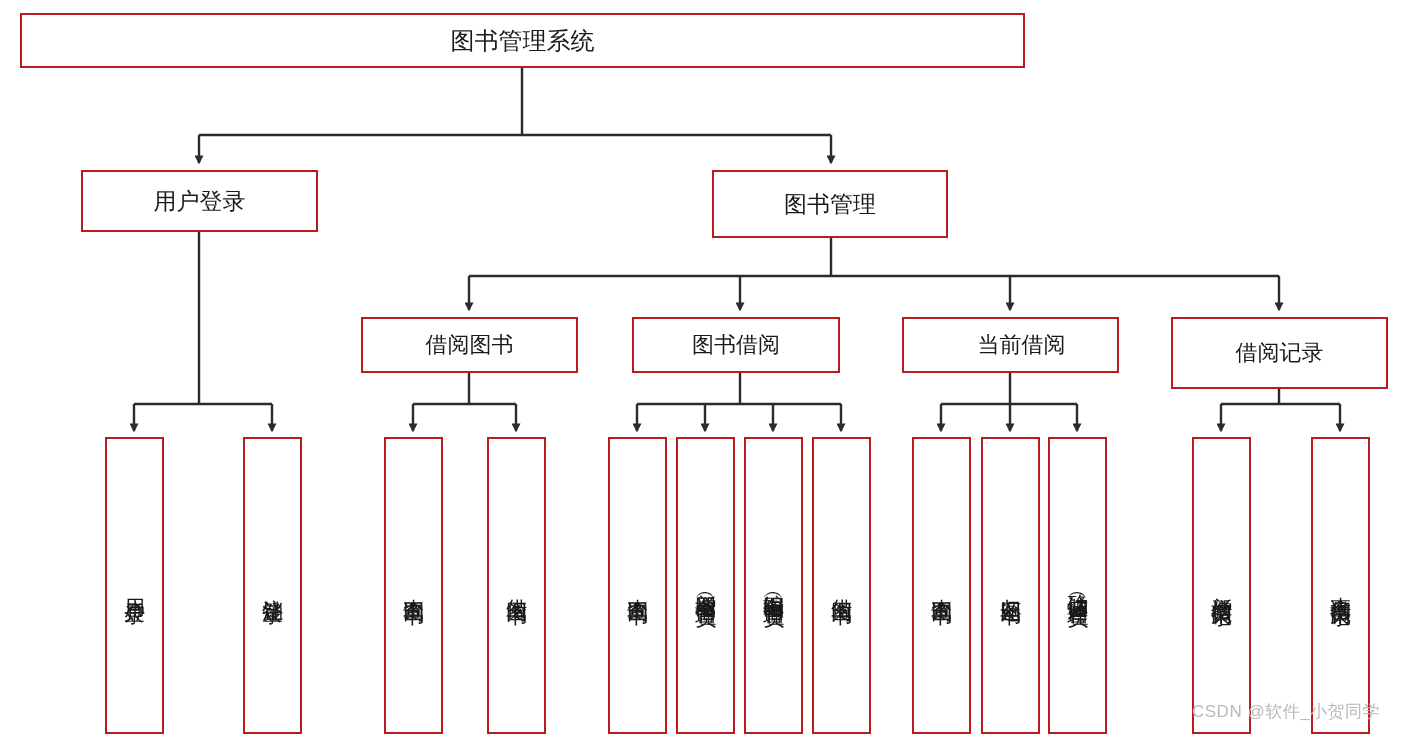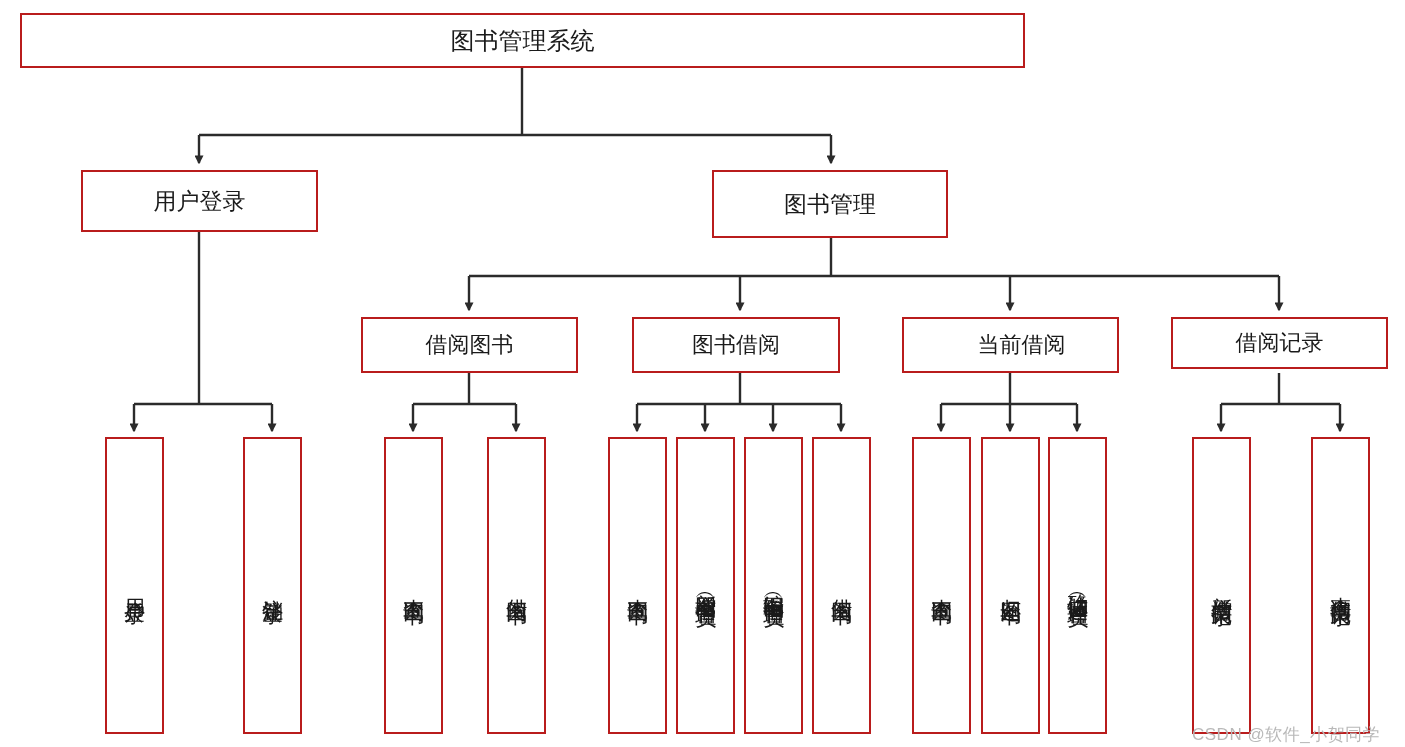--- a/index.html
+++ b/index.html
@@ -35,21 +35,21 @@
   }
   .vtext{
     writing-mode:vertical-rl;
     text-orientation:upright;
     letter-spacing:2px;
     white-space:nowrap;
     display:block;
   }
   .watermark{
     position:absolute;
-    left:1192px;top:723px;
+    left:1192px;top:700px;
     font-size:17px;
     color:#b9b9b9;
     letter-spacing:0.5px;
     white-space:nowrap;
     z-index:5;
   }
 </style>
 </head>
 <body>
 
@@ -118,21 +118,21 @@
 
   <div class="node lvl3" style="left:361px;top:317px;width:217px;height:56px;">
     <span>借阅图书</span>
   </div>
   <div class="node lvl3" style="left:632px;top:317px;width:208px;height:56px;">
     <span>图书借阅</span>
   </div>
   <div class="node lvl3" style="left:902px;top:317px;width:217px;height:56px;padding-left:22px;">
     <span>当前借阅</span>
   </div>
-  <div class="node lvl3" style="left:1171px;top:317px;width:217px;height:52px;">
+  <div class="node lvl3" style="left:1171px;top:317px;width:217px;height:72px;">
     <span>借阅记录</span>
   </div>
 
   <div class="node leaf" style="left:105px;top:437px;width:59px;height:297px;">
     <span class="vtext">用户登录</span>
   </div>
   <div class="node leaf" style="left:243px;top:437px;width:59px;height:297px;">
     <span class="vtext">注销登录</span>
   </div>
 

